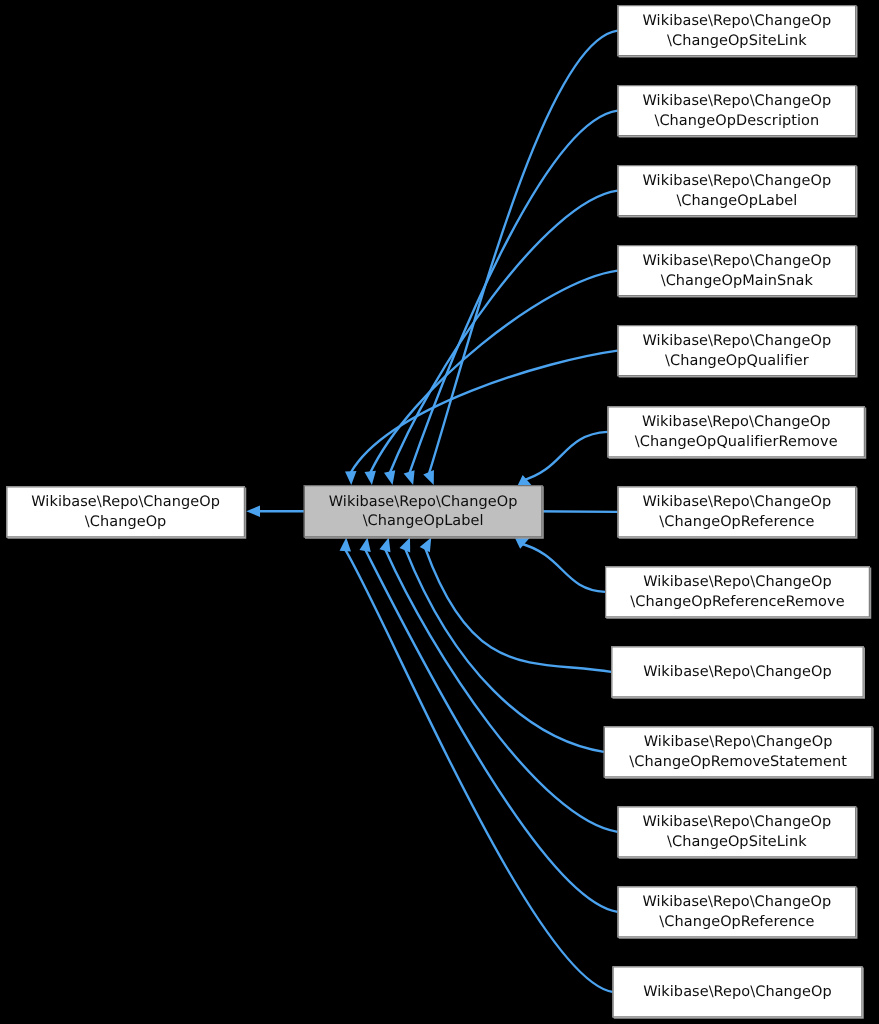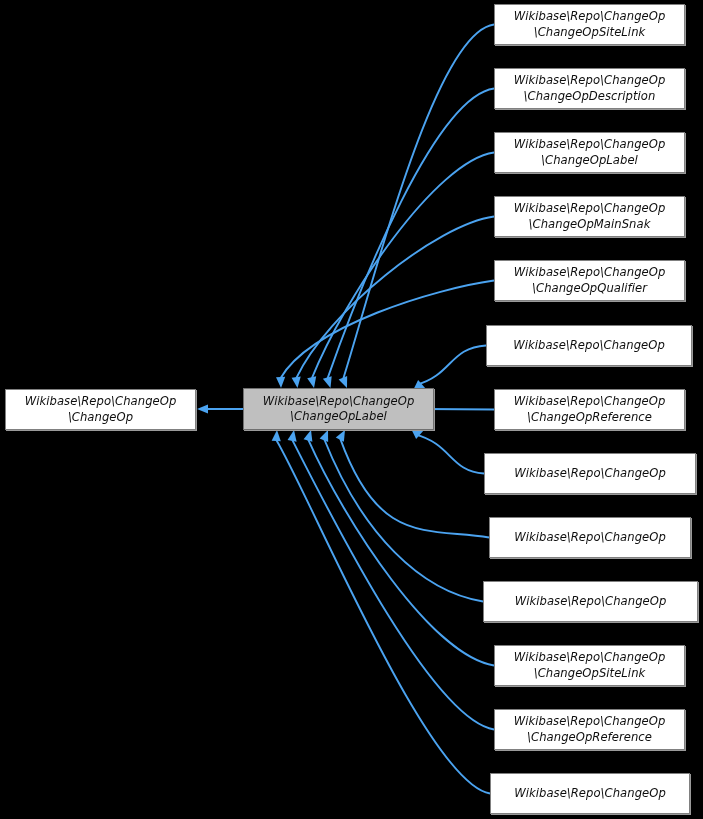--- a/index.html
+++ b/index.html
@@ -42,21 +42,20 @@
     font-size: 11.6px;
     line-height: 15.5px;
     text-align: center;
     display: flex;
     flex-direction: column;
     align-items: center;
     justify-content: center;
     white-space: pre;
     letter-spacing: 0.05px;
     cursor: pointer;
-    font-style: italic;
   }
 
   .node.base-highlight {
     background: #bfbfbf;
     border: 1px solid #707070;
   }
 
   .node .line1,
   .node .line2 {
     display: block;
@@ -97,21 +96,21 @@
       <path d="M 490 793.5 C 428 783.5, 311 498, 276.30243526255873 439.97564050259825" fill="none" stroke="#4ba3f0" stroke-width="1.9"></path>
       <polygon points="277,430 280.8214734200098,441.29408433208107 271.6438841576194,440.6523247736351" fill="#4ba3f0"></polygon>
     </svg>
 <div class="node" style="left: 5px; top: 389px; width: 191px; height: 41px;"><span class="line1">Wikibase\Repo\ChangeOp</span><span class="line2">\ChangeOp</span></div>
     <div class="node base-highlight" style="left: 243px; top: 388px; width: 191px; height: 42px;"><span class="line1">Wikibase\Repo\ChangeOp</span><span class="line2">\ChangeOpLabel</span></div>
     <div class="node" style="left: 494px; top: 4px; width: 191px; height: 41px;"><span class="line1">Wikibase\Repo\ChangeOp</span><span class="line2">\ChangeOpSiteLink</span></div>
     <div class="node" style="left: 494px; top: 68px; width: 191px; height: 41px;"><span class="line1">Wikibase\Repo\ChangeOp</span><span class="line2">\ChangeOpDescription</span></div>
     <div class="node" style="left: 494px; top: 132px; width: 191px; height: 41px;"><span class="line1">Wikibase\Repo\ChangeOp</span><span class="line2">\ChangeOpLabel</span></div>
     <div class="node" style="left: 494px; top: 196px; width: 191px; height: 41px;"><span class="line1">Wikibase\Repo\ChangeOp</span><span class="line2">\ChangeOpMainSnak</span></div>
     <div class="node" style="left: 494px; top: 260px; width: 191px; height: 41px;"><span class="line1">Wikibase\Repo\ChangeOp</span><span class="line2">\ChangeOpQualifier</span></div>
-    <div class="node" style="left: 486px; top: 325px; width: 206px; height: 41px;"><span class="line1">Wikibase\Repo\ChangeOp</span></div>
+    <div class="node" style="left: 486px; top: 325px; width: 206px; height: 41px;"><span class="line1">Wikibase\Repo\ChangeOp</span><span class="line2">\ChangeOpQualifierRemove</span></div>
     <div class="node" style="left: 494px; top: 389px; width: 191px; height: 41px;"><span class="line1">Wikibase\Repo\ChangeOp</span><span class="line2">\ChangeOpReference</span></div>
-    <div class="node" style="left: 484px; top: 453px; width: 212px; height: 41px;"><span class="line1">Wikibase\Repo\ChangeOp</span></div>
+    <div class="node" style="left: 484px; top: 453px; width: 212px; height: 41px;"><span class="line1">Wikibase\Repo\ChangeOp</span><span class="line2">\ChangeOpReferenceRemove</span></div>
     <div class="node" style="left: 489px; top: 517px; width: 202px; height: 41px;"><span class="line1">Wikibase\Repo\ChangeOp</span></div>
-    <div class="node" style="left: 483px; top: 581px; width: 215px; height: 41px;"><span class="line1">Wikibase\Repo\ChangeOp</span></div>
+    <div class="node" style="left: 483px; top: 581px; width: 215px; height: 41px;"><span class="line1">Wikibase\Repo\ChangeOp</span><span class="line2">\ChangeOpRemoveStatement</span></div>
     <div class="node" style="left: 494px; top: 645px; width: 191px; height: 41px;"><span class="line1">Wikibase\Repo\ChangeOp</span><span class="line2">\ChangeOpSiteLink</span></div>
     <div class="node" style="left: 494px; top: 709px; width: 191px; height: 41px;"><span class="line1">Wikibase\Repo\ChangeOp</span><span class="line2">\ChangeOpReference</span></div>
     <div class="node" style="left: 490px; top: 773px; width: 200px; height: 41px;"><span class="line1">Wikibase\Repo\ChangeOp</span></div>
   </div>
 
 </body></html>

